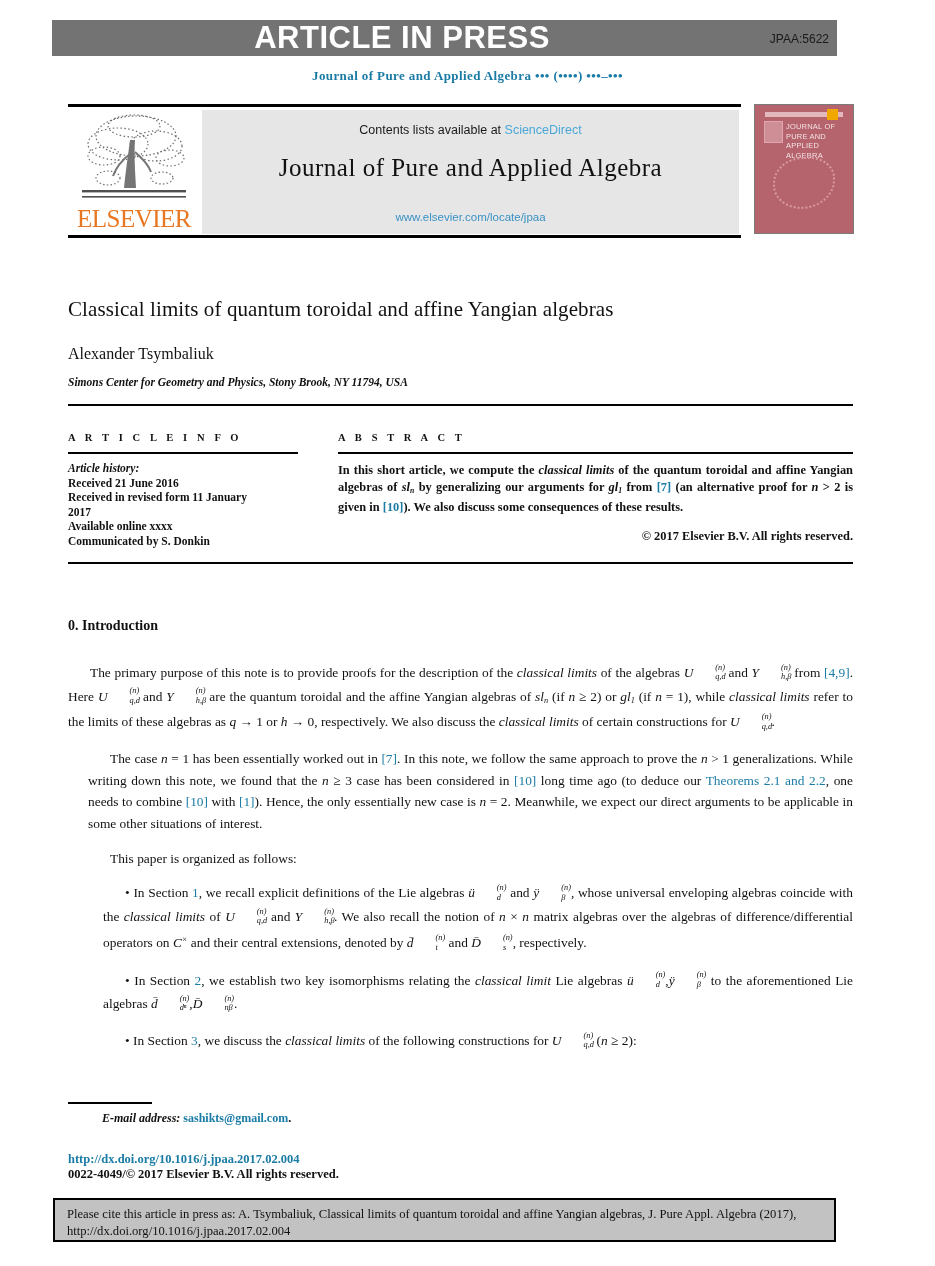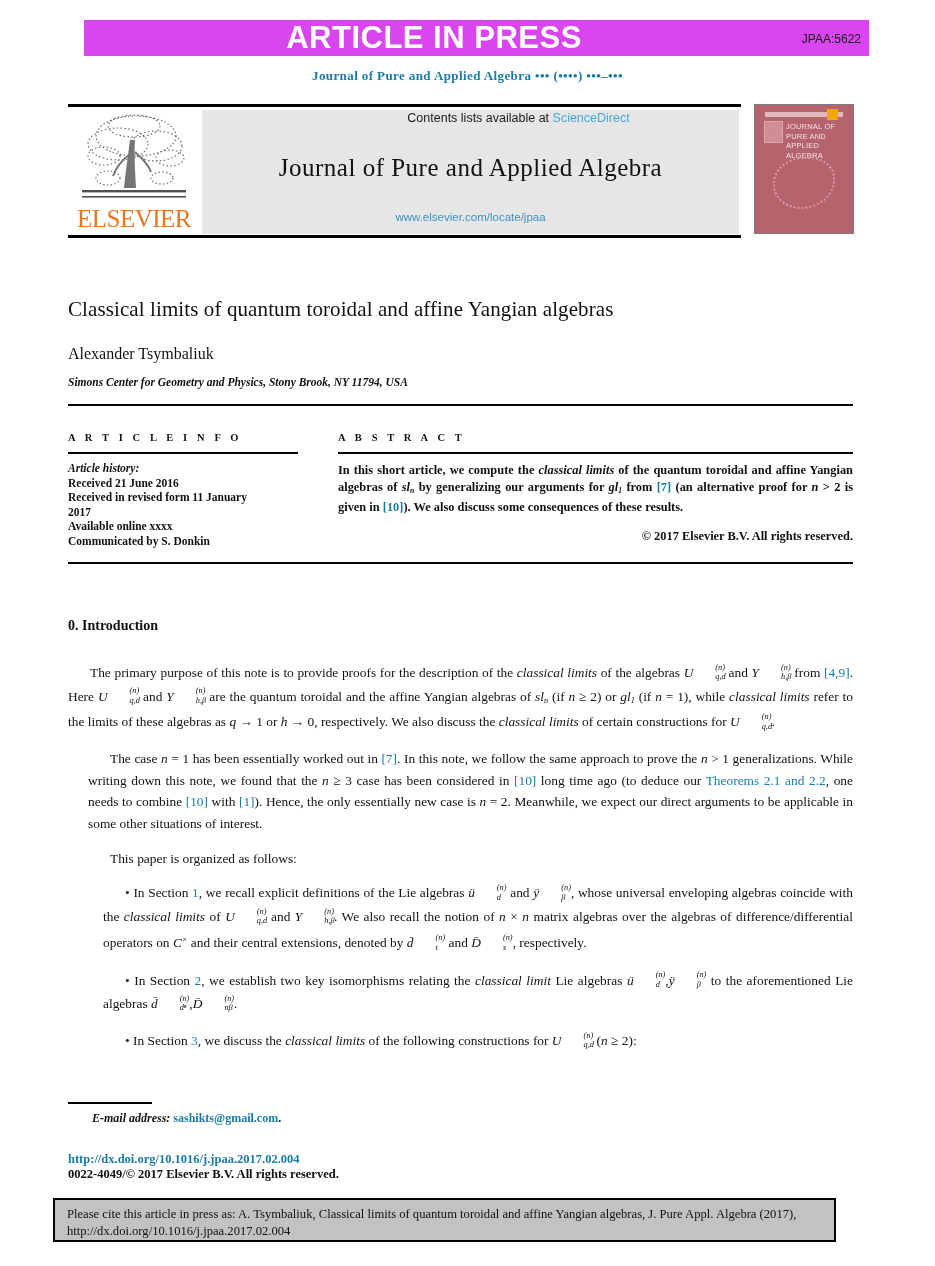--- a/index.html
+++ b/index.html
@@ -12,25 +12,25 @@
     height: 1266px;
     position: relative;
     font-family: "Liberation Serif", "DejaVu Serif", serif;
     color: #000;
     overflow: hidden;
   }
 
   
   .aip-banner {
     position: absolute;
-    left: 84px;
+    left: 52px;
     top: 20px;
     width: 785px;
     height: 36px;
-    background: #d946ef;
+    background: #737373;
   }
   .aip-text {
     position: absolute;
     left: 0;
     top: 0;
     width: 700px;
     height: 36px;
     line-height: 36px;
     text-align: center;
     color: #ffffff;
@@ -123,27 +123,26 @@
     position: absolute;
     left: 134px;
     top: 6px;
     width: 537px;
     height: 124px;
     background: #e6e6e6;
   }
   .contents-avail {
     position: absolute;
     left: 0;
-    top: 1px;
+    top: 13px;
     width: 537px;
     text-align: center;
     font-family: "Liberation Sans", "DejaVu Sans", sans-serif;
     font-size: 12.5px;
     color: #1a1a1a;
-    margin-left: 48px;
   }
   .contents-avail .sd-link {
     color: #4aa8d8;
   }
   .journal-title-big {
     position: absolute;
     left: 0;
     top: 44px;
     width: 537px;
     text-align: center;
@@ -380,21 +379,21 @@
   .fn-rule {
     position: absolute;
     left: 68px;
     top: 1102px;
     width: 84px;
     height: 2px;
     background: #000;
   }
   .fn-email {
     position: absolute;
-    left: 92px;
+    left: 102px;
     top: 1111px;
     font-size: 12px;
     font-weight: bold;
     color: #111;
   }
   .fn-email .lbl { font-style: italic; }
   .fn-doi {
     position: absolute;
     left: 68px;
     top: 1152px;

